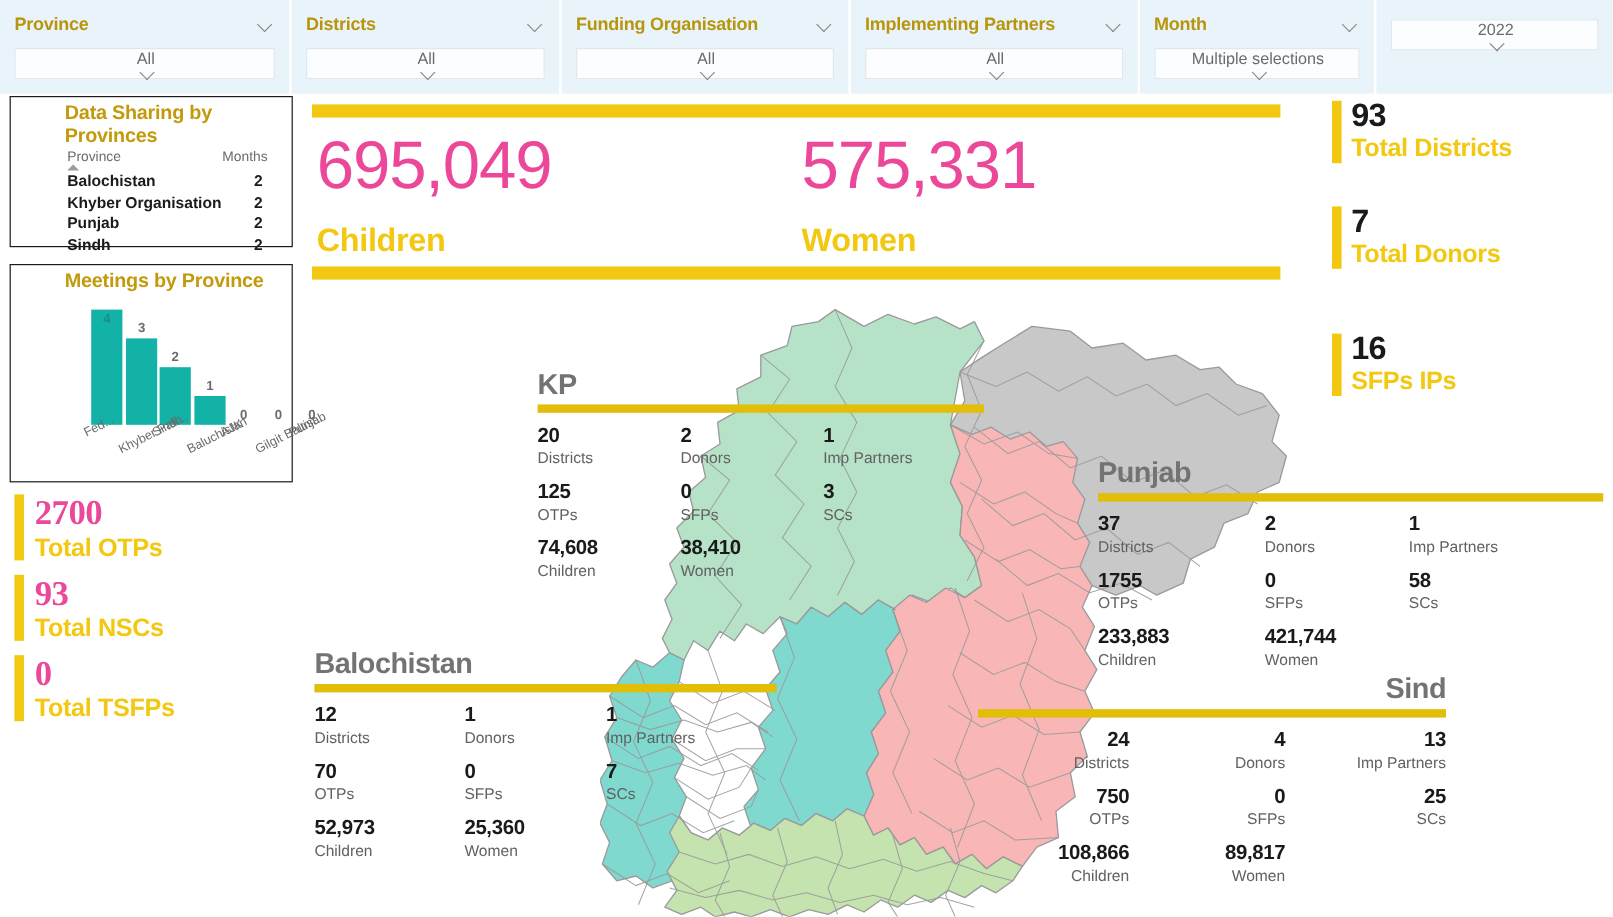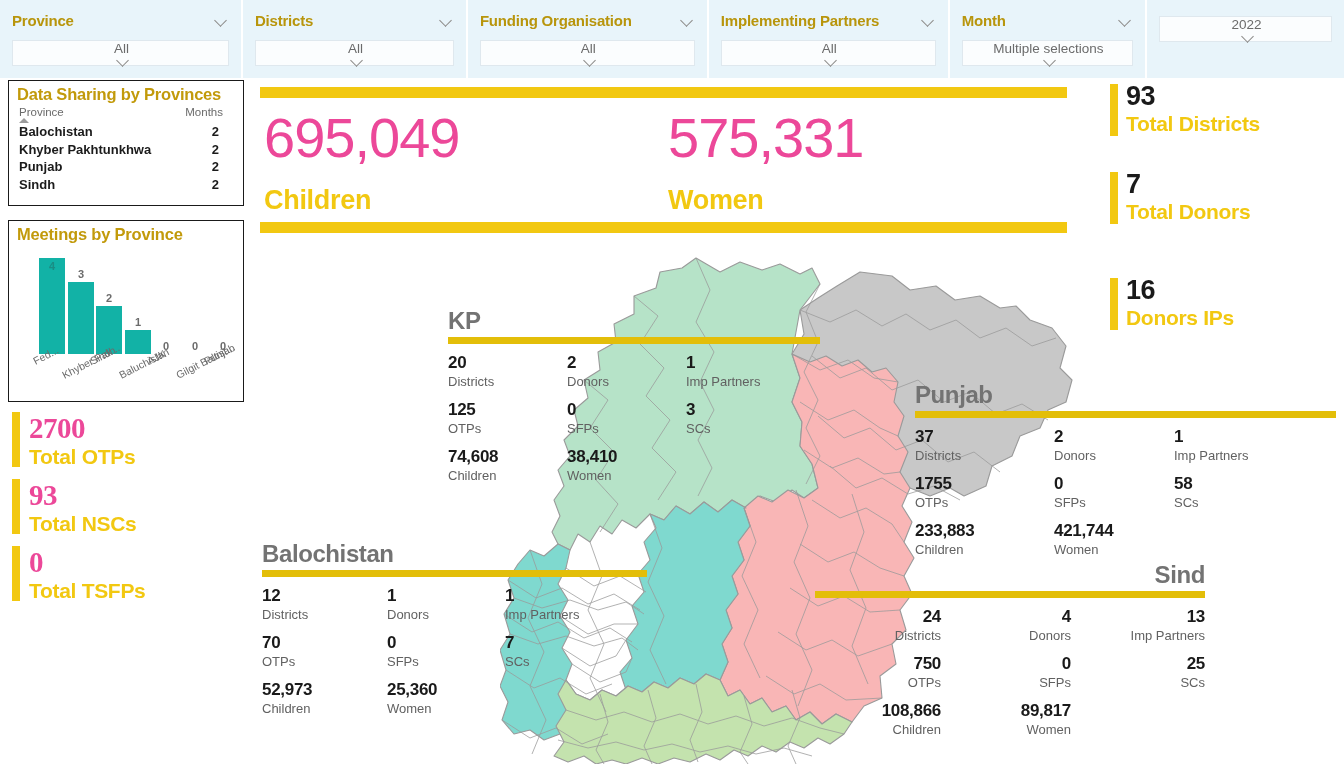--- a/index.html
+++ b/index.html
@@ -78,20 +78,21 @@
     white-space: nowrap;
     overflow: hidden;
   }
 
   
   .panel {
     position: absolute;
     background: #ffffff;
     border: 1.5px solid #1a1a1a;
     box-sizing: border-box;
+    padding-left: 37px;
   }
   .panel-title {
     font-size: 16.5px;
     font-weight: bold;
     color: #C29A0B;
     letter-spacing: -0.2px;
     padding: 4px 0 2px 8px;
   }
 
   
@@ -355,21 +356,21 @@
     <div class="ds-head">
       <span>Province</span>
       <span style="padding-right:10px">Months</span>
     </div>
     <div class="sort-caret"></div>
     <div class="ds-row">
       <span>Balochistan</span>
       <span class="val">2</span>
     </div>
     <div class="ds-row">
-      <span>Khyber Pakhtunkhwa</span>
+      <span>Khyber Organisation</span>
       <span class="val">2</span>
     </div>
     <div class="ds-row">
       <span>Punjab</span>
       <span class="val">2</span>
     </div>
     <div class="ds-row">
       <span>Sindh</span>
       <span class="val">2</span>
     </div>
@@ -440,21 +441,21 @@
 <div class="rkpi" style="left:1110px; top:82px;">
   <div class="n">93</div>
   <div class="t">Total Districts</div>
 </div>
 <div class="rkpi" style="left:1110px; top:170px;">
   <div class="n">7</div>
   <div class="t">Total Donors</div>
 </div>
 <div class="rkpi" style="left:1110px; top:276px;">
   <div class="n">16</div>
-  <div class="t">Donors IPs</div>
+  <div class="t">SFPs IPs</div>
 </div>
 
 <div class="map-wrap">
   <svg width="600" height="514" viewBox="0 0 600 514">
     <g stroke="#9a9a9a" stroke-width="1.1" stroke-linejoin="round">
 
       <path fill="#C8C8C8" d="M337,36 L360,22 L392,26 L410,40 L436,36 L455,50 L480,46 L500,58 L516,56 L530,70
         L552,78 L566,96 L560,118 L572,130 L566,152 L548,160 L540,178 L520,186 L512,206 L492,216 L486,236 L464,246
         L450,238 L430,246 L410,238 L396,250 L378,244 L360,252 L344,242 L330,250 L318,238 L312,214 L300,196
         L302,172 L292,152 L300,128 L292,104 L304,84 L300,60 L318,48 Z"></path>

